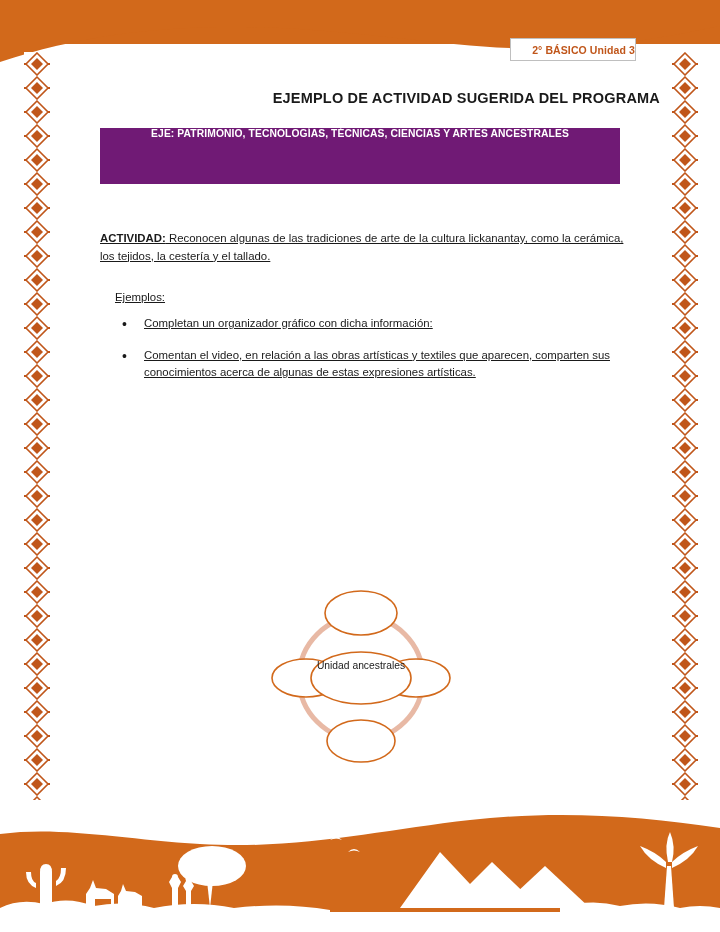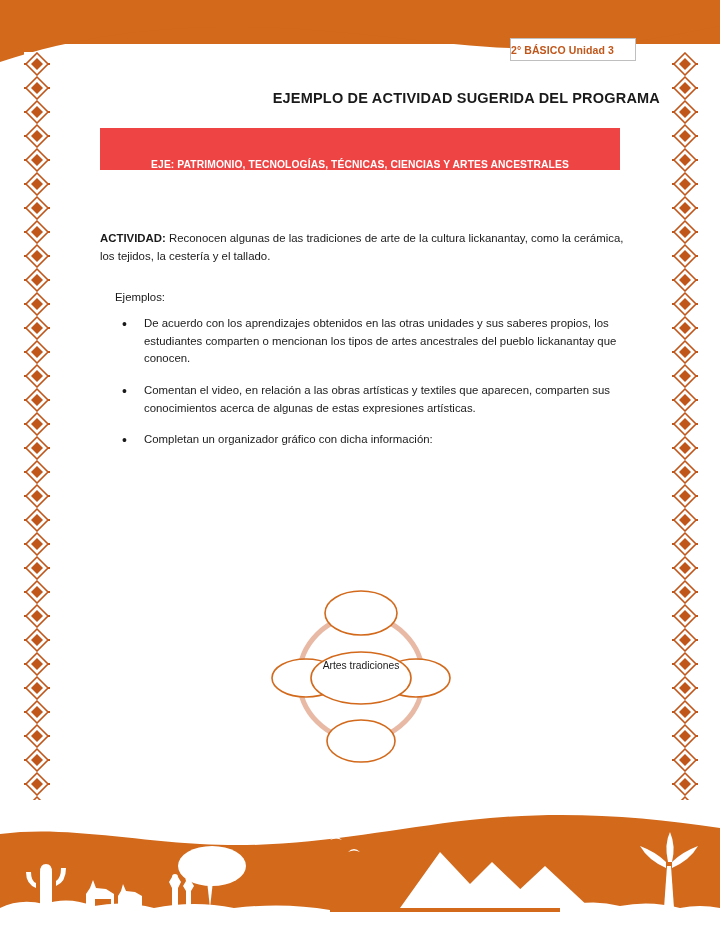--- a/index.html
+++ b/index.html
@@ -62,21 +62,21 @@
     left: 510px;
     width: 124px;
     height: 21px;
     background: #ffffff;
     border: 1px solid #bfbfbf;
     color: #c0561a;
     font-size: 10.5px;
     font-weight: bold;
     display: flex;
     align-items: center;
-    justify-content: flex-start;
+    justify-content: flex-end;
     letter-spacing: .1px;
   }
 
   
   .doc-title {
     position: absolute;
     top: 90px;
     left: 60px;
     width: 600px;
     text-align: right;
@@ -85,43 +85,44 @@
     color: #1a1a1a;
     letter-spacing: .2px;
   }
 
   
   .eje-banner {
     position: absolute;
     top: 128px;
     left: 100px;
     width: 520px;
-    height: 42px;
-    background: #ef4444;
+    height: 56px;
+    background: #701a75;
     display: flex;
-    align-items: flex-end;
+    align-items: flex-start;
     justify-content: center;
   }
   .eje-banner .eje-text {
     color: #ffffff;
     font-size: 10.3px;
     font-weight: bold;
     text-align: center;
     letter-spacing: .1px;
   }
 
   
   .content {
     position: absolute;
     top: 230px;
     left: 100px;
     width: 528px;
     font-size: 11.4px;
     color: #1a1a1a;
     line-height: 1.55;
+    text-decoration: underline;
   }
   .activity-line { margin: 0 0 4px 0; }
   .activity-line b { font-weight: bold; }
 
   .examples-label {
     margin: 24px 0 8px 15px;
   }
 
   ul.examples {
     margin: 0;
@@ -224,47 +225,44 @@
   <div class="content">
     <p class="activity-line">
       <b>ACTIVIDAD:</b>
       <span>Reconocen algunas de las tradiciones de arte de la cultura lickanantay, como la cerámica, los tejidos, la cestería y el tallado.</span>
     </p>
 
     <p class="examples-label">Ejemplos:</p>
 
     <ul class="examples">
       <li>
-        <span>De acuerdo con los aprendizajes obtenidos en las otras unidades y sus saberes propios, los estudiantes comparten o mencionan los tipos de artes ancestrales del pueblo lickanantay que conocen.</span>
+        <span>Completan un organizador gráfico con dicha información:</span>
       </li>
       <li>
         <span>Comentan el video, en relación a las obras artísticas y textiles que aparecen, comparten sus conocimientos acerca de algunas de estas expresiones artísticas.</span>
       </li>
-      <li>
-        <span>Completan un organizador gráfico con dicha información:</span>
-      </li>
     </ul>
   </div>
 
   <div class="diagram">
     <svg width="190" height="180" viewBox="0 0 190 180">
 
       <circle cx="95" cy="90" r="62" fill="none" stroke="#e8b9a5" stroke-width="5"></circle>
 
       <ellipse cx="95" cy="25" rx="36" ry="22" fill="#ffffff" stroke="#d2691b" stroke-width="1.6"></ellipse>
 
       <ellipse cx="40" cy="90" rx="34" ry="19" fill="#ffffff" stroke="#d2691b" stroke-width="1.6"></ellipse>
 
       <ellipse cx="150" cy="90" rx="34" ry="19" fill="#ffffff" stroke="#d2691b" stroke-width="1.6"></ellipse>
 
       <ellipse cx="95" cy="153" rx="34" ry="21" fill="#ffffff" stroke="#d2691b" stroke-width="1.6"></ellipse>
 
       <ellipse cx="95" cy="90" rx="50" ry="26" fill="#ffffff" stroke="#d2691b" stroke-width="1.6"></ellipse>
     </svg>
-    <div class="center-label">Artes tradiciones</div>
+    <div class="center-label">Unidad ancestrales</div>
   </div>
 
   <div class="bottom-band">
     <div class="bottom-band-fill"></div>
   </div>
   <svg class="silhouette" viewBox="0 0 720 132" preserveAspectRatio="none">
 
     <path d="M0,0 L720,0 L720,28 C640,16 560,10 470,20 C380,30 300,50 200,44 C120,39 60,26 0,34 Z" fill="#ffffff"></path>
 
     <g fill="#ffffff">

